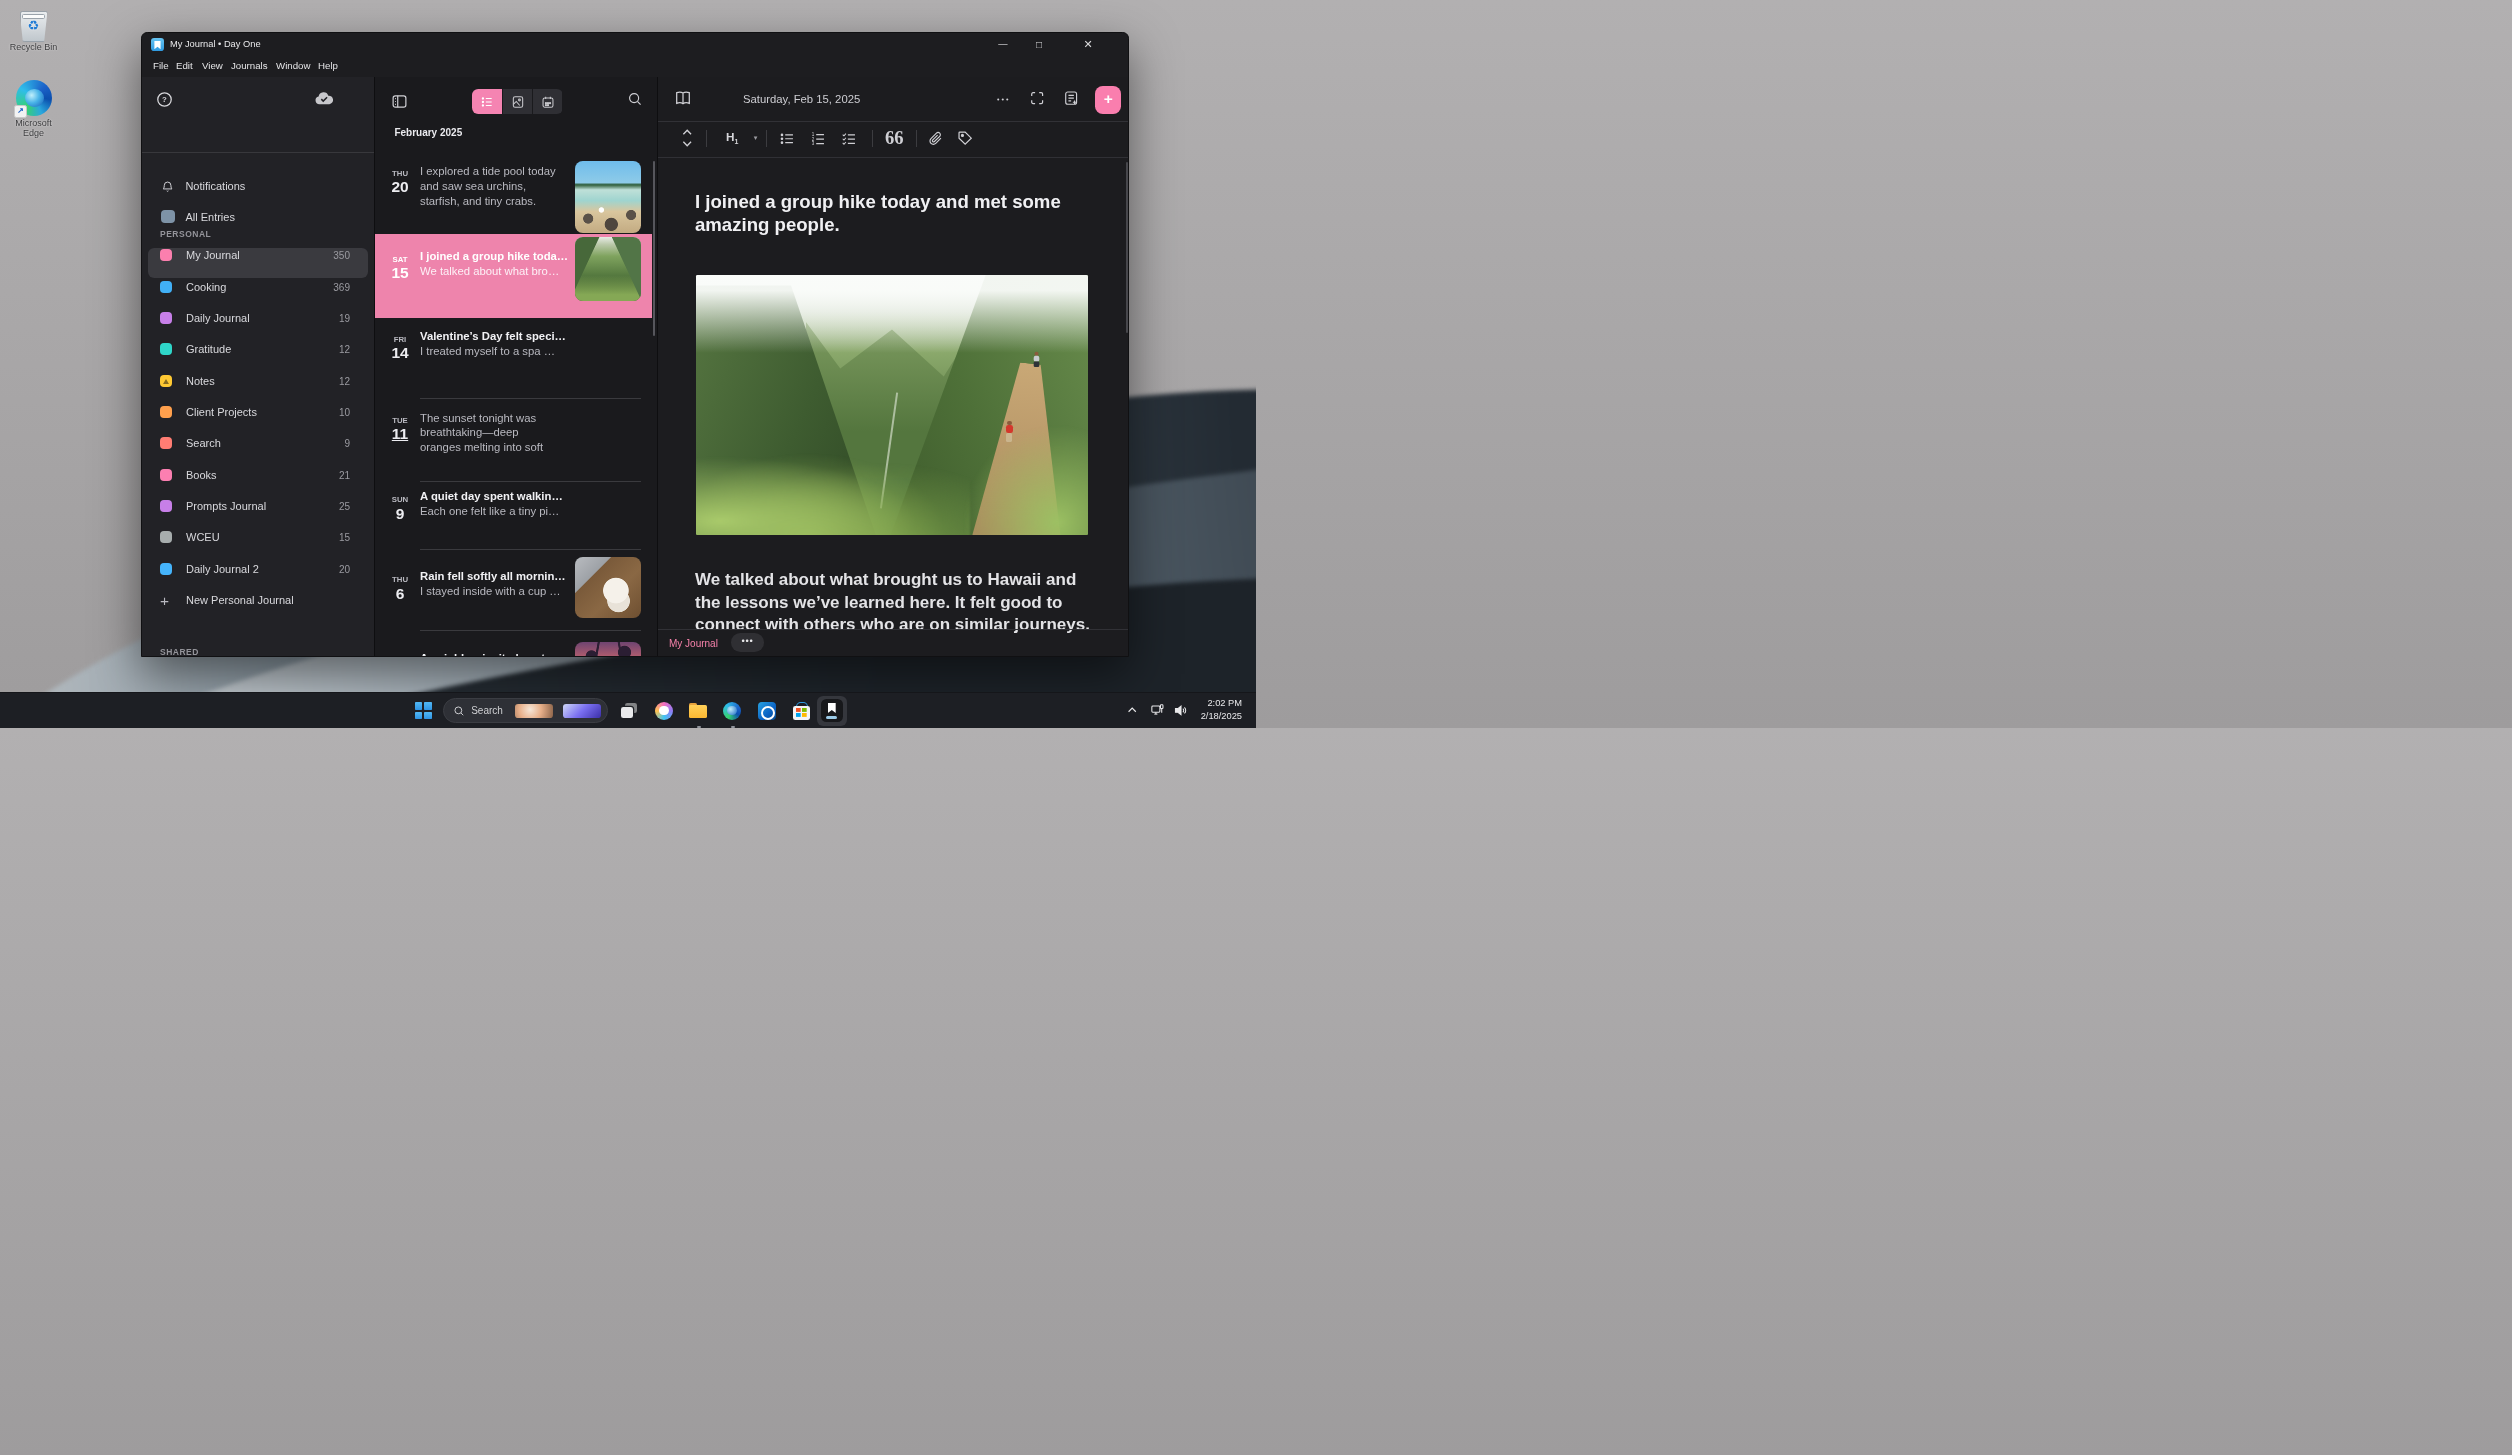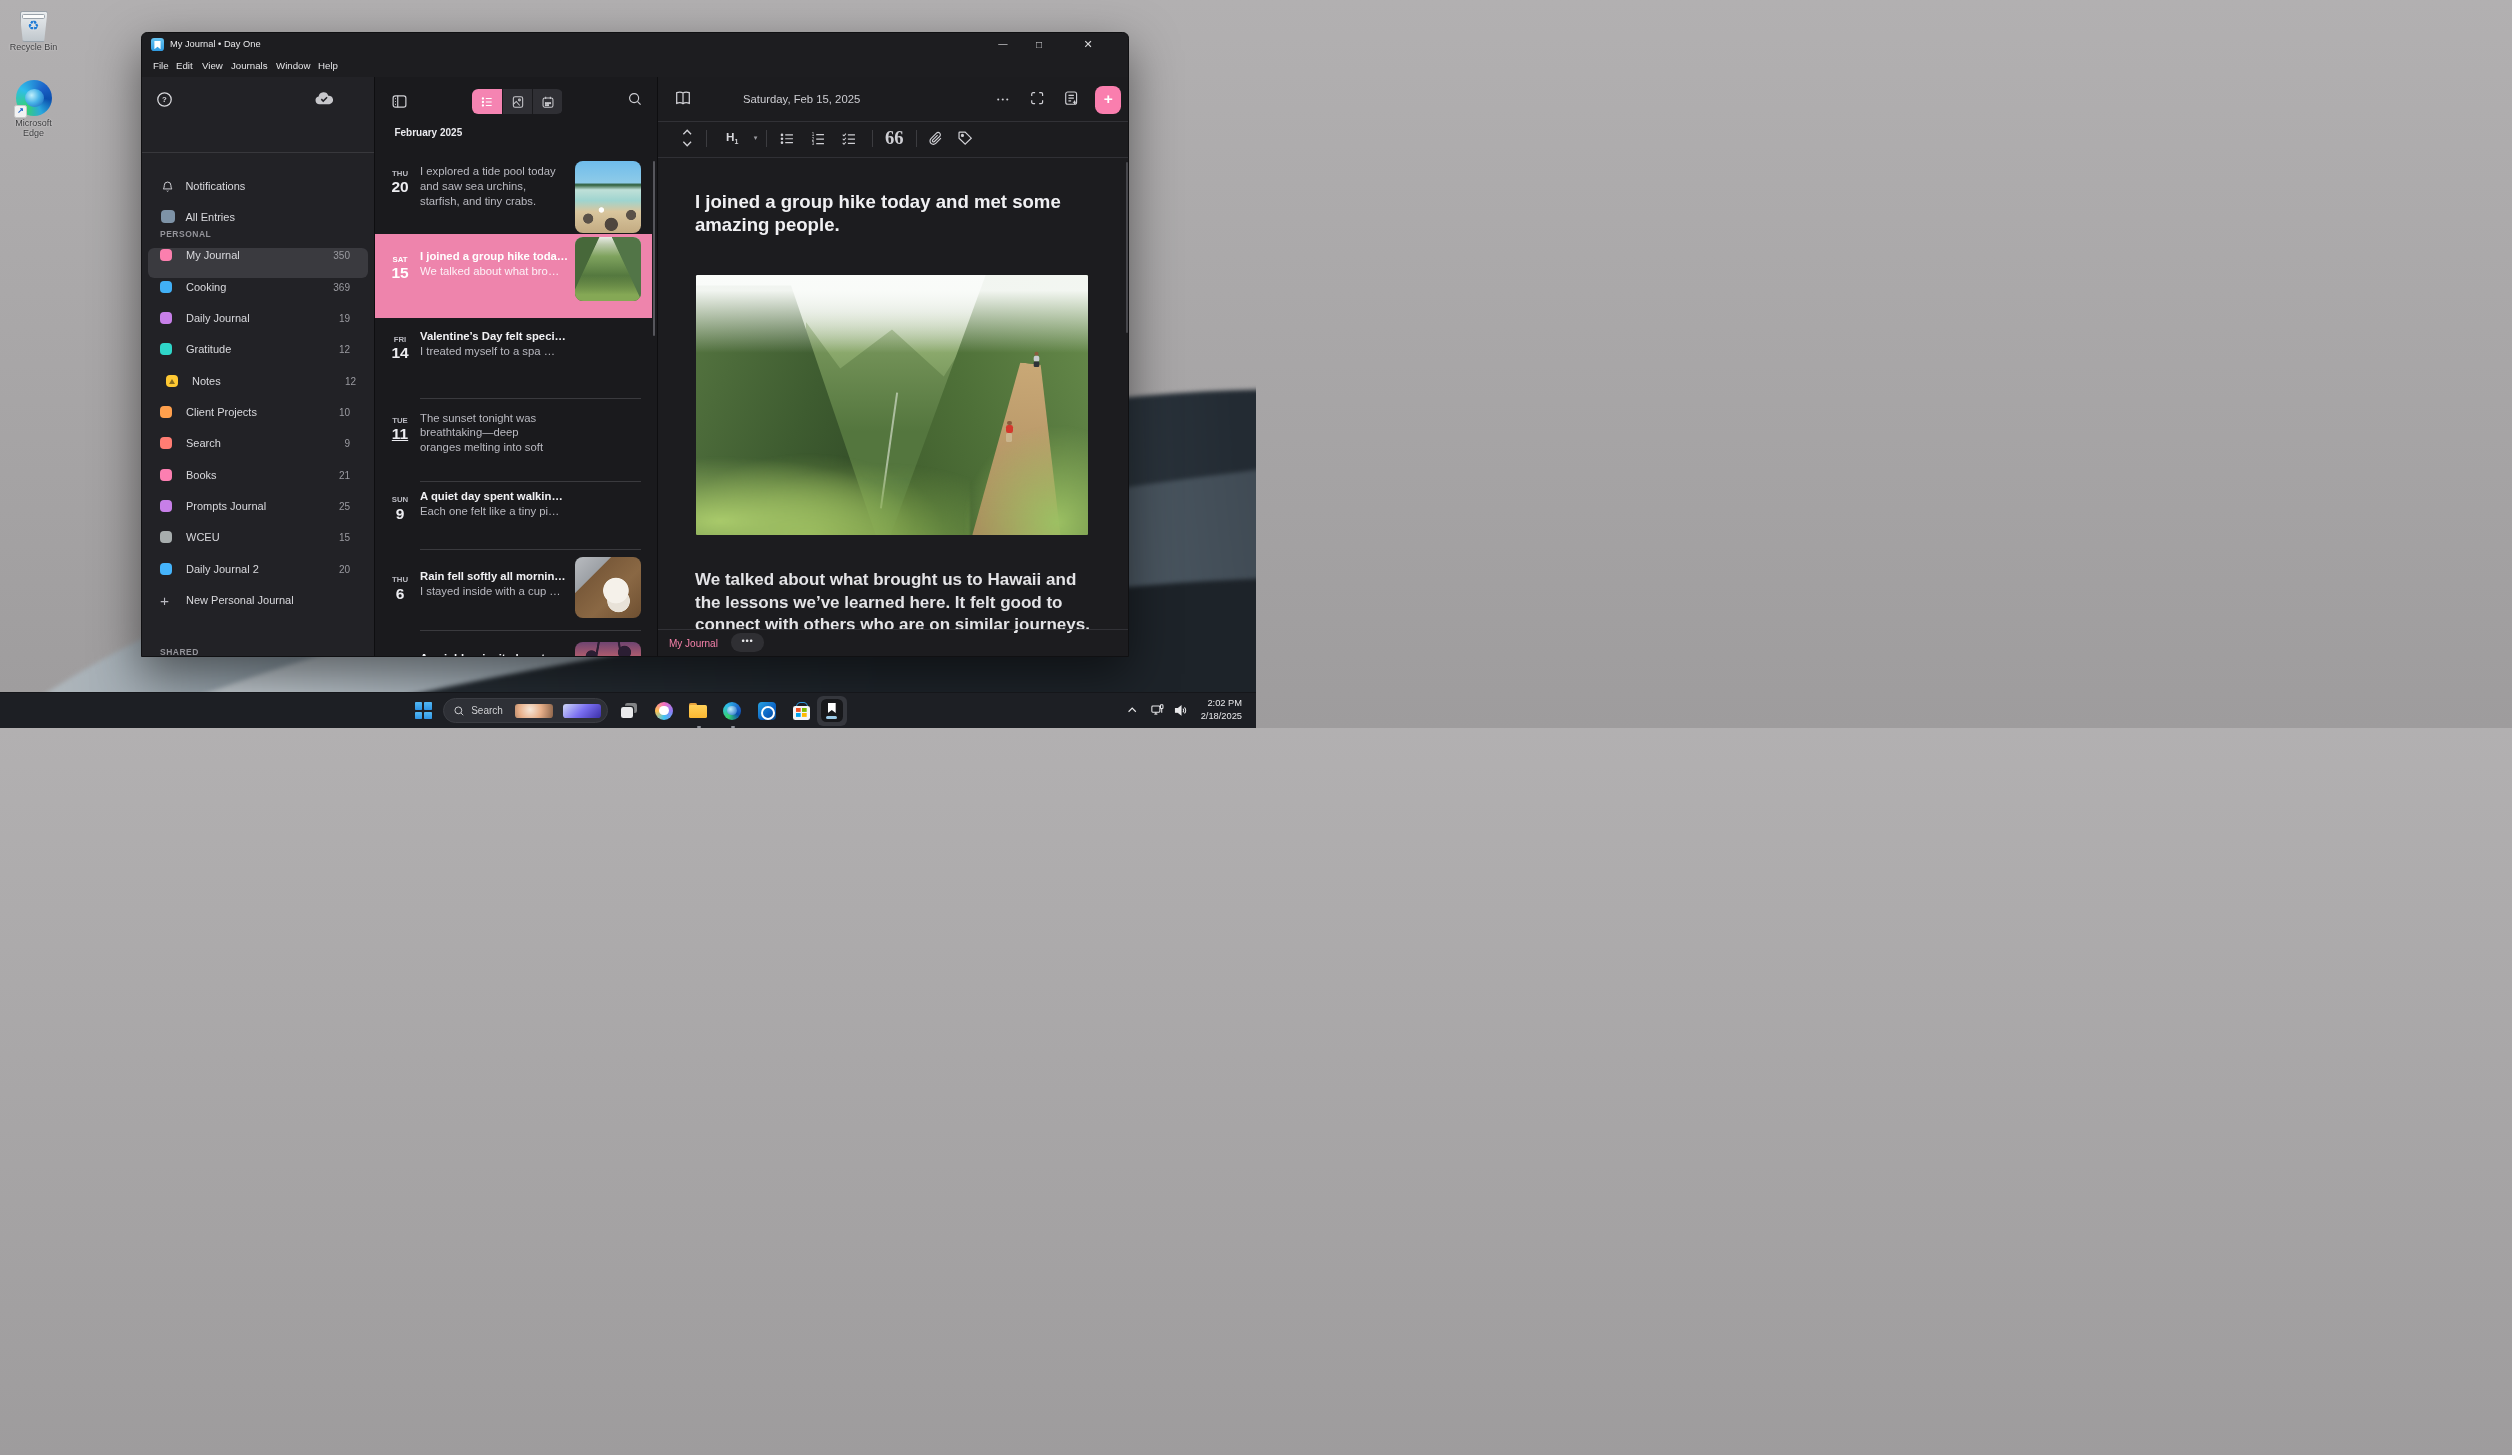--- a/index.html
+++ b/index.html
@@ -295,21 +295,21 @@
     <div class="abs" style="left:0;top:235px;width:232px;height:26.4px;">
       <span class="chip" style="background: rgb(199, 127, 232);"></span>
       <span class="sb-label" style="position:absolute;left:44px;top:0;">Daily Journal</span>
       <span class="sb-count" style="position:absolute;right:24px;top:0.8px;">19</span>
     </div>
     <div class="abs" style="left:0;top:266px;width:232px;height:26.4px;">
       <span class="chip" style="background: rgb(47, 214, 201);"></span>
       <span class="sb-label" style="position:absolute;left:44px;top:0;">Gratitude</span>
       <span class="sb-count" style="position:absolute;right:24px;top:0.8px;">12</span>
     </div>
-    <div class="abs" style="left:6px;top:298px;width:232px;height:26.4px;">
+    <div class="abs" style="left:0;top:298px;width:232px;height:26.4px;">
       <span class="chip chip-tri" style="background: rgb(255, 201, 51);"></span>
       <span class="sb-label" style="position:absolute;left:44px;top:0;">Notes</span>
       <span class="sb-count" style="position:absolute;right:24px;top:0.8px;">12</span>
     </div>
     <div class="abs" style="left:0;top:329px;width:232px;height:26.4px;">
       <span class="chip" style="background: rgb(255, 160, 77);"></span>
       <span class="sb-label" style="position:absolute;left:44px;top:0;">Client Projects</span>
       <span class="sb-count" style="position:absolute;right:24px;top:0.8px;">10</span>
     </div>
     <div class="abs" style="left:0;top:360px;width:232px;height:26.4px;">

